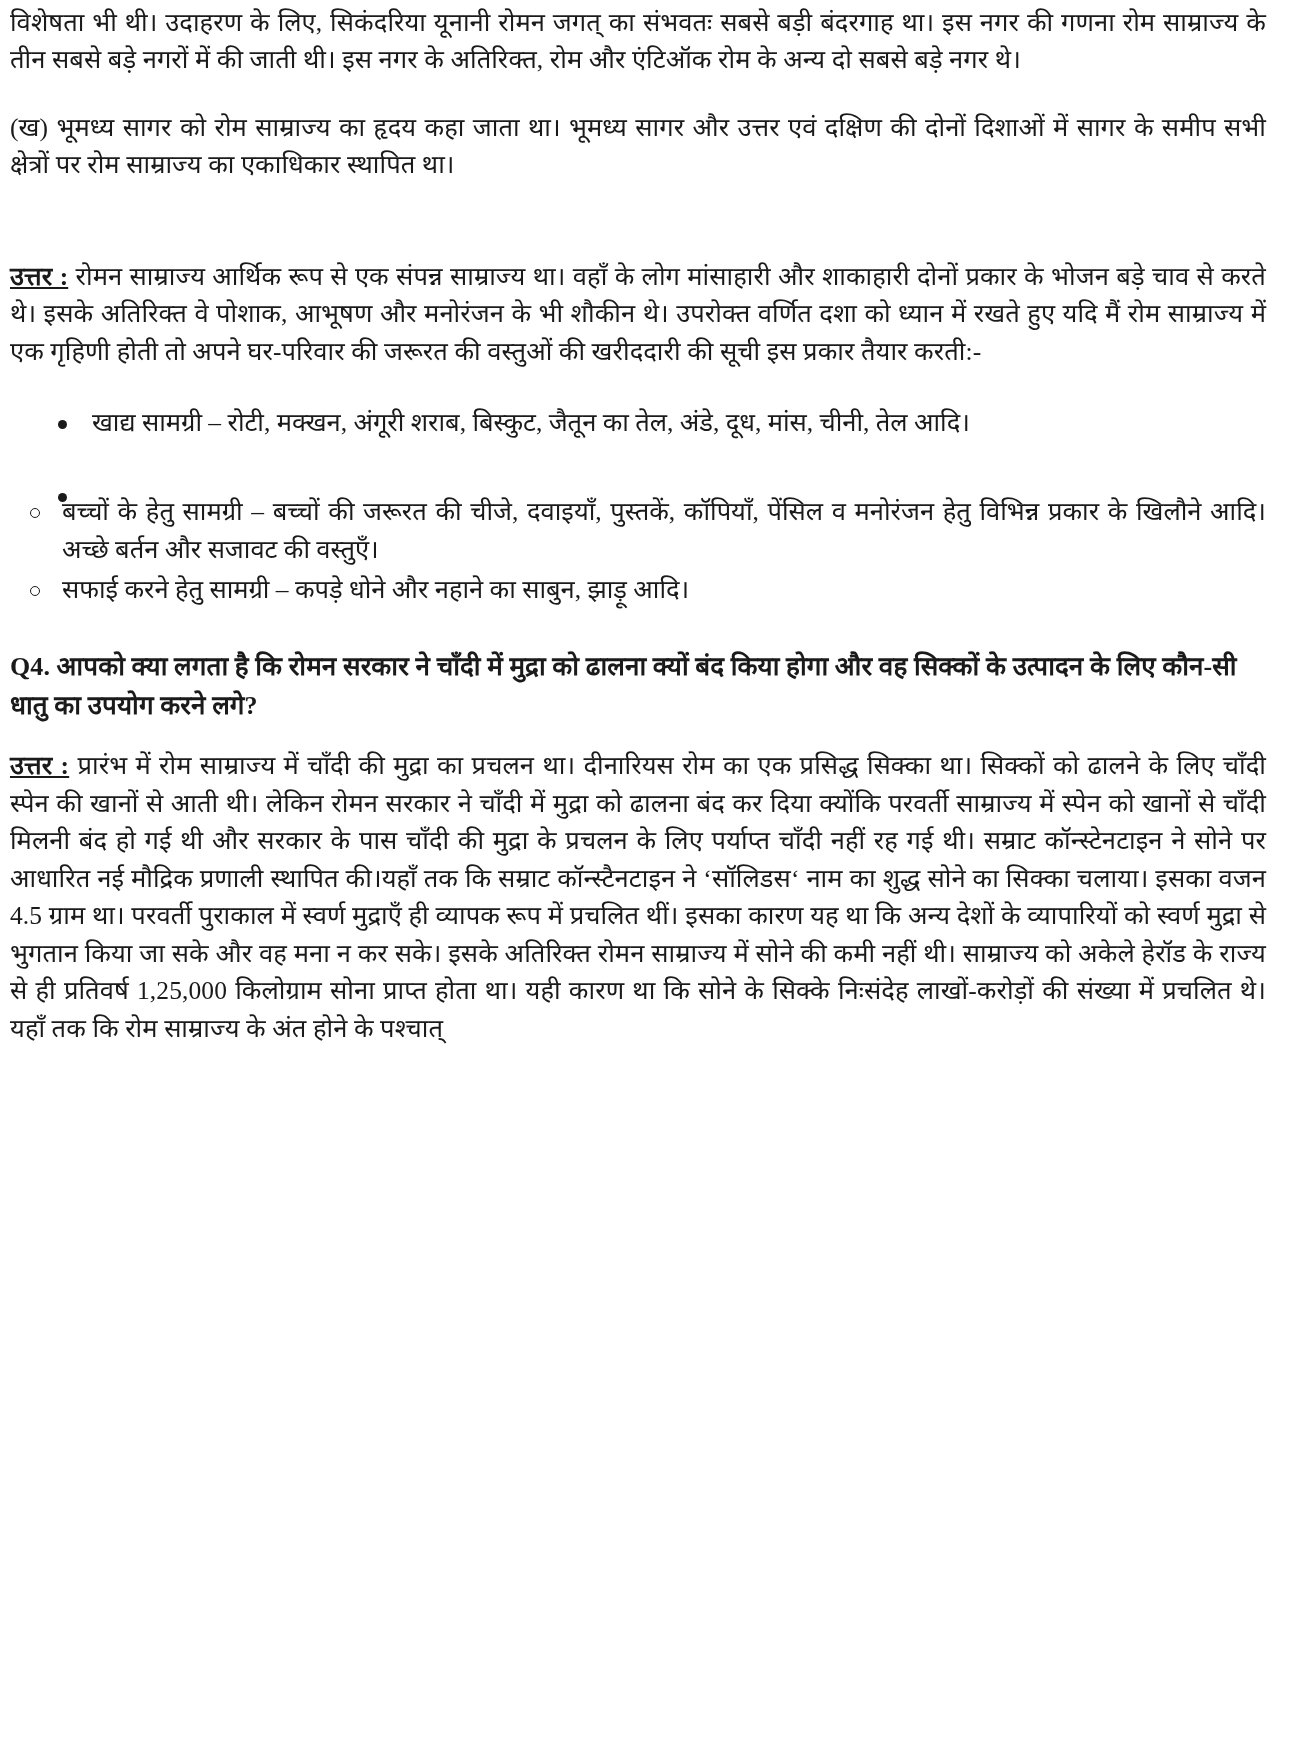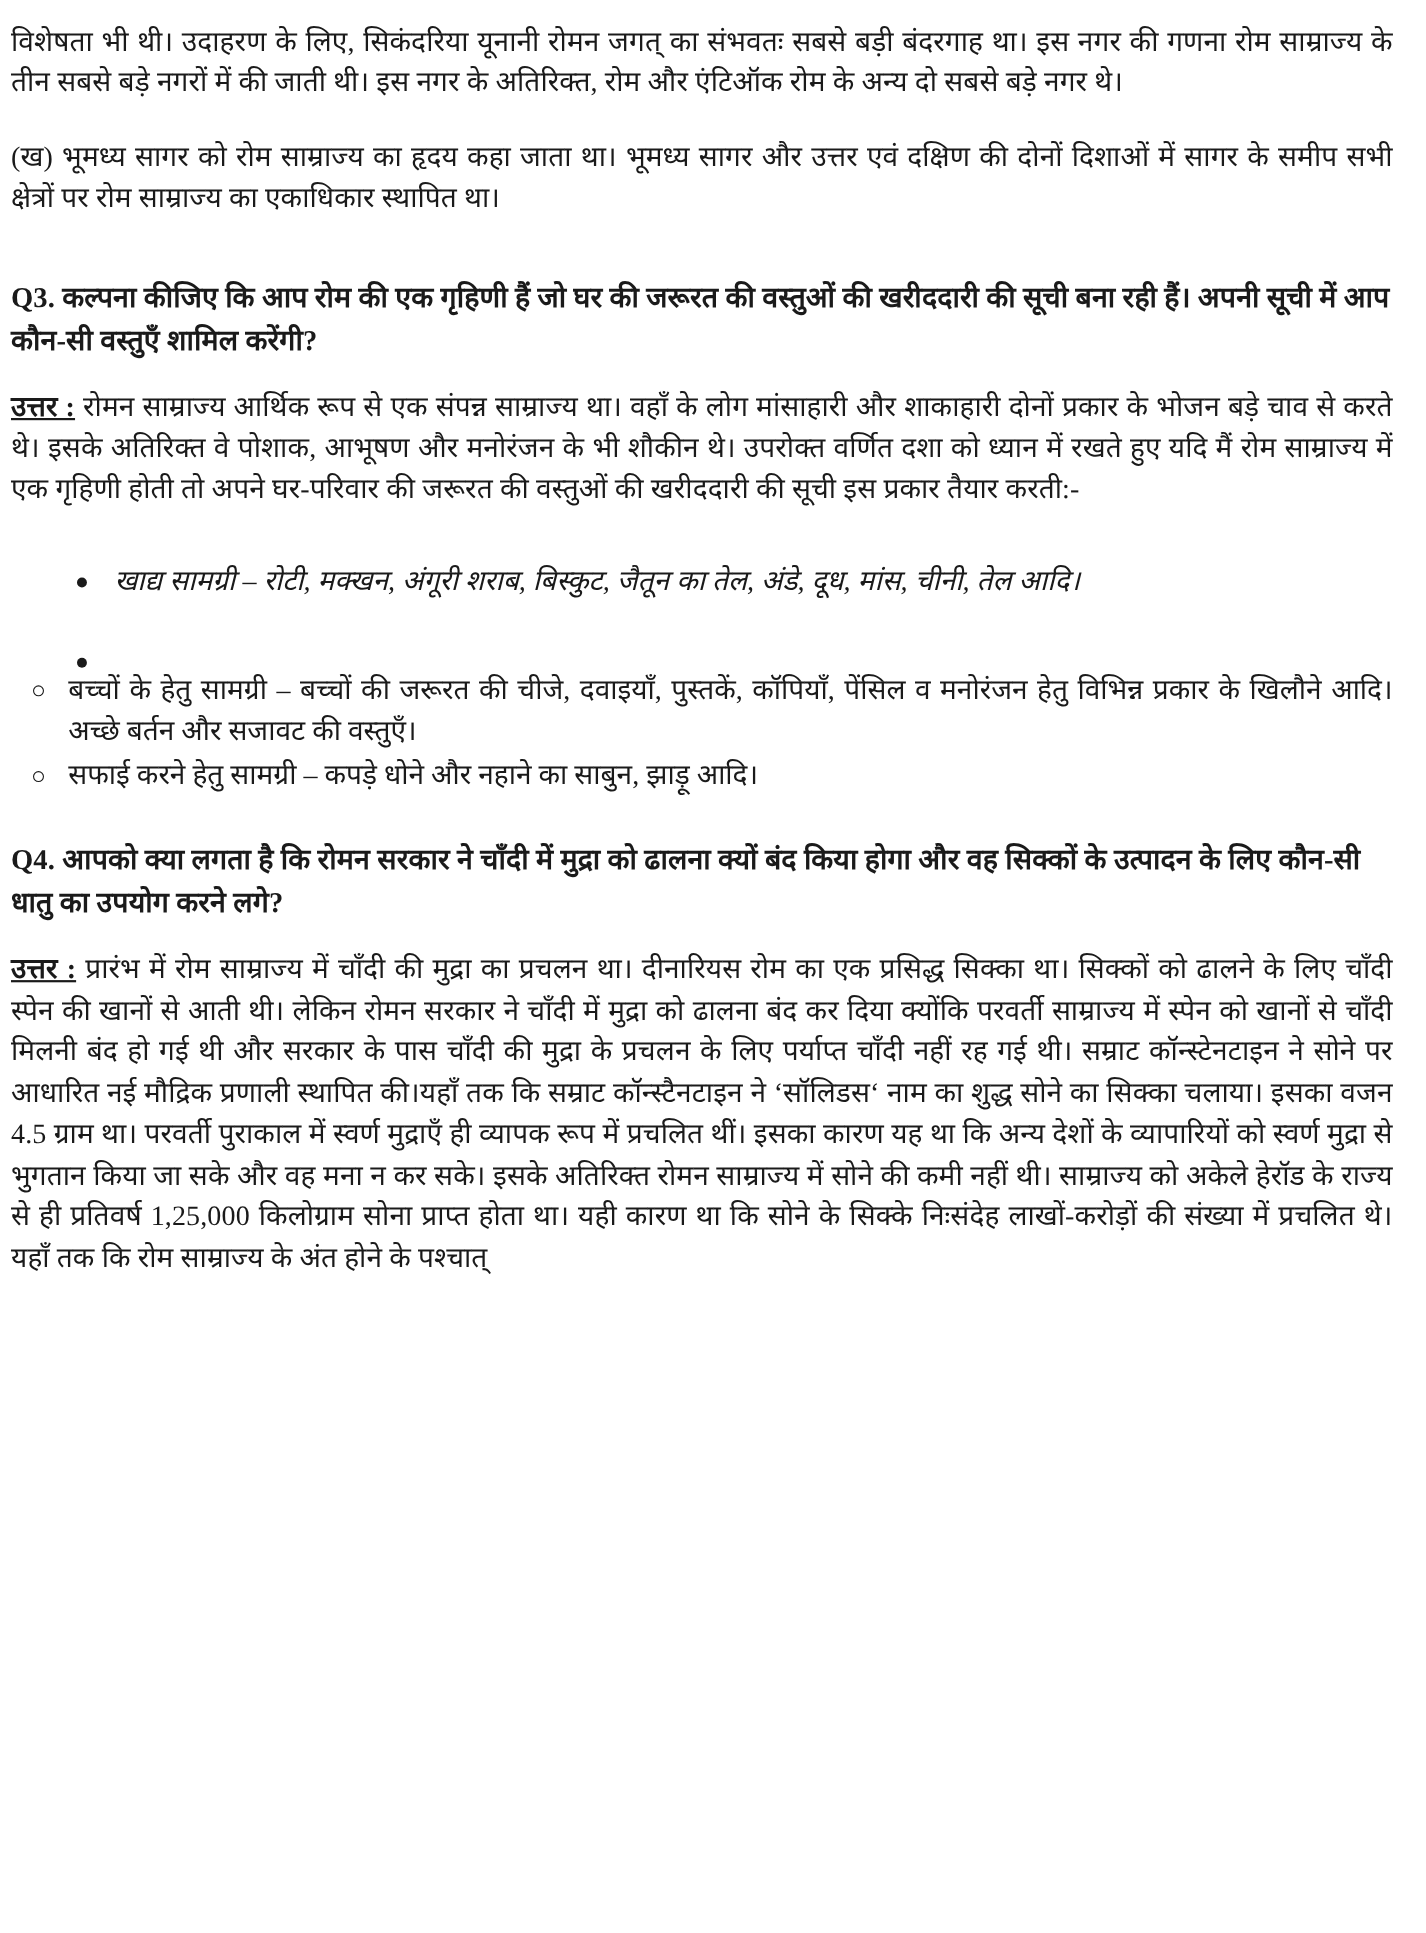--- a/index.html
+++ b/index.html
@@ -11,21 +11,21 @@
   body {
     width: 1296px;
     min-height: 1757px;
     font-family: "Liberation Serif", "DejaVu Serif", serif;
     color: #1a1a1a;
   }
   .page {
     width: 1292px;
     min-height: 1757px;
     box-sizing: border-box;
-    padding: 19px 26px 10px 10px;
+    padding: 4px 26px 10px 10px;
   }
   p {
     margin: 0;
   }
   .para {
     font-size: 25.5px;
     line-height: 1.47;
     text-align: justify;
     text-justify: inter-word;
     letter-spacing: 0.1px;
@@ -38,24 +38,23 @@
     font-weight: bold;
     line-height: 1.5;
     text-align: left;
     letter-spacing: 0.1px;
   }
   .answer-label {
     font-weight: bold;
     text-decoration: underline;
   }
   ul.bullets {
-    margin: 16px;
+    margin: 4px;
     padding: 0 0 0 72px;
     list-style: none;
-    font-style: italic;
   }
   ul.bullets > li {
     position: relative;
     font-size: 25.5px;
     line-height: 1.5;
     text-align: justify;
     margin-bottom: 34px;
     padding-left: 6px;
   }
   ul.bullets > li::before {
@@ -107,21 +106,20 @@
 
   <div class="gap-md"></div>
 
   <p class="para">(ख) भूमध्य सागर को रोम साम्राज्य का हृदय कहा जाता था। भूमध्य सागर और उत्तर एवं दक्षिण की दोनों दिशाओं में सागर के समीप सभी क्षेत्रों पर रोम साम्राज्य का एकाधिकार स्थापित था।</p>
 
   <div class="gap-md"></div>
 
 
   <div class="gap-sm"></div>
 
-  <p class="question">Q3. कल्पना कीजिए कि आप रोम की एक गृहिणी हैं जो घर की जरूरत की वस्तुओं की खरीददारी की सूची बना रही हैं। अपनी सूची में आप कौन-सी वस्तुएँ शामिल करेंगी?</p>
 
   <div class="gap-sm"></div>
 
   <p class="para"><span class="answer-label">उत्तर :</span><span> रोमन साम्राज्य आर्थिक रूप से एक संपन्न साम्राज्य था। वहाँ के लोग मांसाहारी और शाकाहारी दोनों प्रकार के भोजन बड़े चाव से करते थे। इसके अतिरिक्त वे पोशाक, आभूषण और मनोरंजन के भी शौकीन थे। उपरोक्त वर्णित दशा को ध्यान में रखते हुए यदि मैं रोम साम्राज्य में एक गृहिणी होती तो अपने घर-परिवार की जरूरत की वस्तुओं की खरीददारी की सूची इस प्रकार तैयार करती:-</span></p>
 
   <div class="gap-md"></div>
 
   <ul class="bullets">
     <li>खाद्य सामग्री – रोटी, मक्खन, अंगूरी शराब, बिस्कुट, जैतून का तेल, अंडे, दूध, मांस, चीनी, तेल आदि।</li>
     <li class="empty-bullet"></li>

